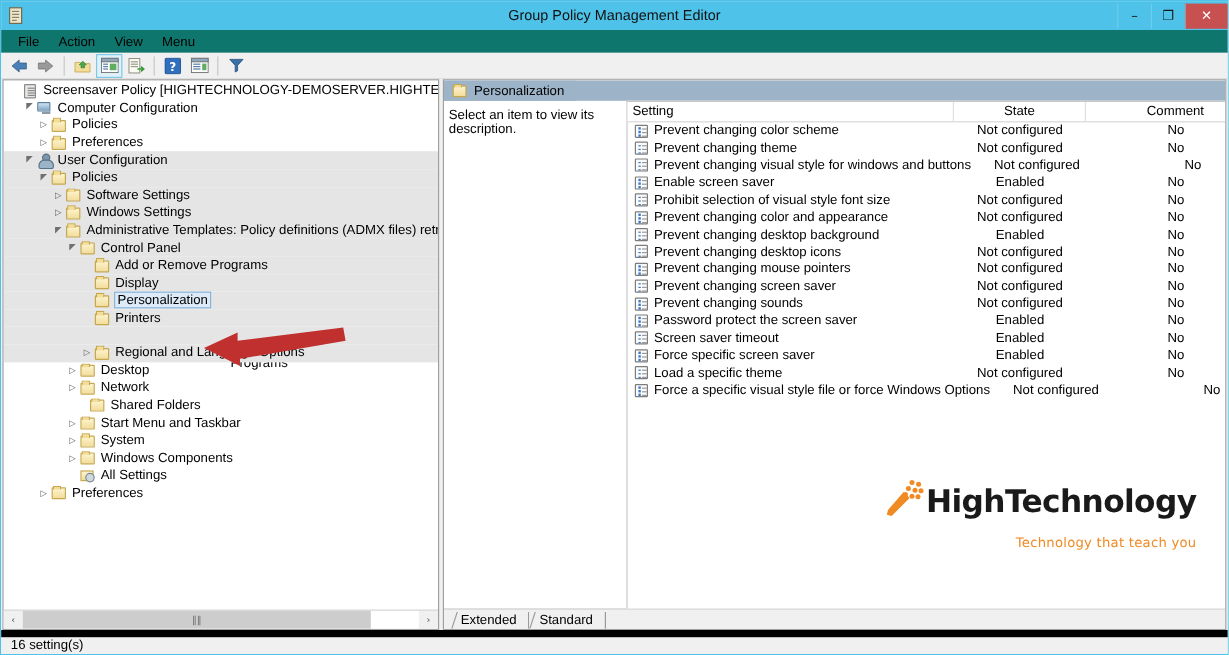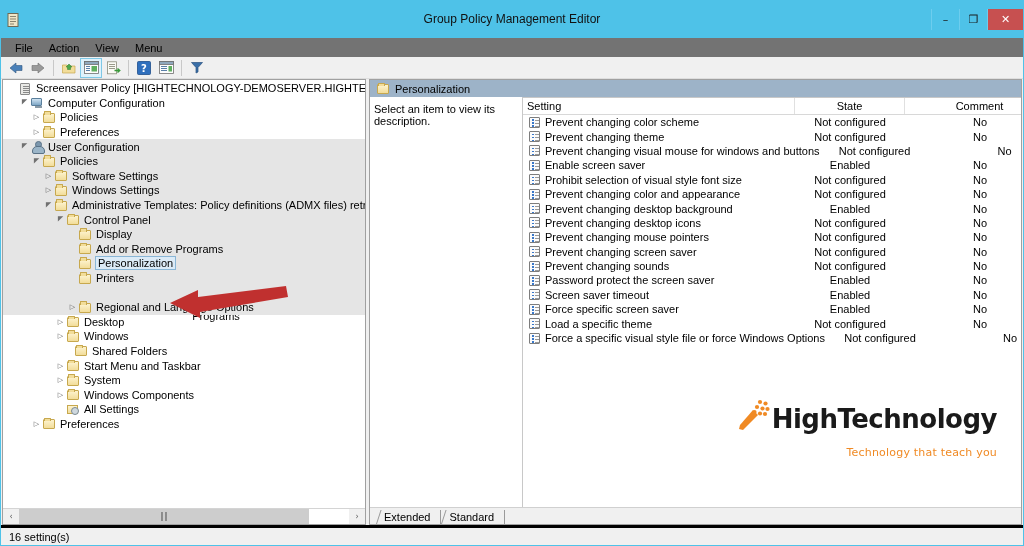--- a/index.html
+++ b/index.html
@@ -16,21 +16,21 @@
     width: 1024px; height: 546px;
     position: relative;
     background: #f0f0f0;
     display: flex;
     flex-direction: column;
     border: 1px solid #4ec2e8;
   }
 
   
   .titlebar {
-    height: 37px;
+    height: 24px;
     background: #4ec2e8;
     display: flex;
     align-items: center;
     position: relative;
     flex: 0 0 auto;
   }
   .titlebar .app-icon {
     width: 16px; height: 16px;
     margin-left: 4px;
     flex: 0 0 auto;
@@ -58,21 +58,21 @@
     font-size: 11px; color: #1a1a1a;
     background: #4ec2e8;
     border-left: 1px solid #6dcdee;
     font-family: "DejaVu Sans", sans-serif;
   }
   .win-btn.close { background: #c75050; color: #fff; width: 36px; }
 
   
   .menubar {
     height: 19px;
-    background: #737373;
+    background: #0f766e;
     display: flex;
     align-items: center;
     padding-left: 6px;
     flex: 0 0 auto;
     font-size: 11px;
   }
   .menu-item { padding: 2px 8px; color: #000; }
 
   
   .toolbar {
@@ -395,21 +395,21 @@
     border-left: 1px solid #9a9a9a;
     transform: skewX(-18deg);
     transform-origin: bottom left;
   }
 
   
   .statusbar {
     height: 20px;
     flex: 0 0 20px;
     background: #f0f0f0;
-    border-top: 3px solid #000000;
+    border-top: 6px solid #000000;
     display: flex;
     align-items: center;
     padding-left: 4px;
     font-size: 11px;
     color: #000;
   }
   .sb-cell { padding: 0 4px; }
   .sb-grow { flex: 1 1 auto; }
 </style>
 </head>
@@ -579,28 +579,28 @@
             <span class="ico">
               <span class="folder"></span>
             </span>
             <span class="tree-label">Control Panel</span>
           </div>
           <div class="tree-row hl" style="padding-left: 64px;">
             <span class="twisty none"></span>
             <span class="ico">
               <span class="folder"></span>
             </span>
-            <span class="tree-label">Display</span>
+            <span class="tree-label">Add or Remove Programs</span>
           </div>
           <div class="tree-row hl" style="padding-left: 64px;">
             <span class="twisty none"></span>
             <span class="ico">
               <span class="folder"></span>
             </span>
-            <span class="tree-label">Add or Remove Programs</span>
+            <span class="tree-label">Display</span>
           </div>
           <div class="tree-row hl selbox" style="padding-left: 64px;">
             <span class="twisty none"></span>
             <span class="ico">
               <span class="folder"></span>
             </span>
             <span class="tree-label">Personalization</span>
           </div>
           <div class="tree-row hl" style="padding-left: 64px;">
             <span class="twisty none"></span>
@@ -628,21 +628,21 @@
             <span class="ico">
               <span class="folder"></span>
             </span>
             <span class="tree-label">Desktop</span>
           </div>
           <div class="tree-row" style="padding-left: 52px;">
             <span class="twisty">▷</span>
             <span class="ico">
               <span class="folder"></span>
             </span>
-            <span class="tree-label">Windows</span>
+            <span class="tree-label">Network</span>
           </div>
           <div class="tree-row" style="padding-left: 60px;">
             <span class="twisty none"></span>
             <span class="ico">
               <span class="folder"></span>
             </span>
             <span class="tree-label">Shared Folders</span>
           </div>
           <div class="tree-row" style="padding-left: 52px;">
             <span class="twisty">▷</span>
@@ -729,21 +729,21 @@
                 <div class="c-setting">
                   <span class="setting-ico"></span>
                   <span>Prevent changing theme</span>
                 </div>
                 <div class="c-state">Not configured</div>
                 <div class="c-comment">No</div>
               </div>
               <div class="lrow">
                 <div class="c-setting">
                   <span class="setting-ico"></span>
-                  <span>Prevent changing visual mouse for windows and buttons</span>
+                  <span>Prevent changing visual style for windows and buttons</span>
                 </div>
                 <div class="c-state">Not configured</div>
                 <div class="c-comment">No</div>
               </div>
               <div class="lrow">
                 <div class="c-setting">
                   <span class="setting-ico"></span>
                   <span>Enable screen saver</span>
                 </div>
                 <div class="c-state">Enabled</div>

